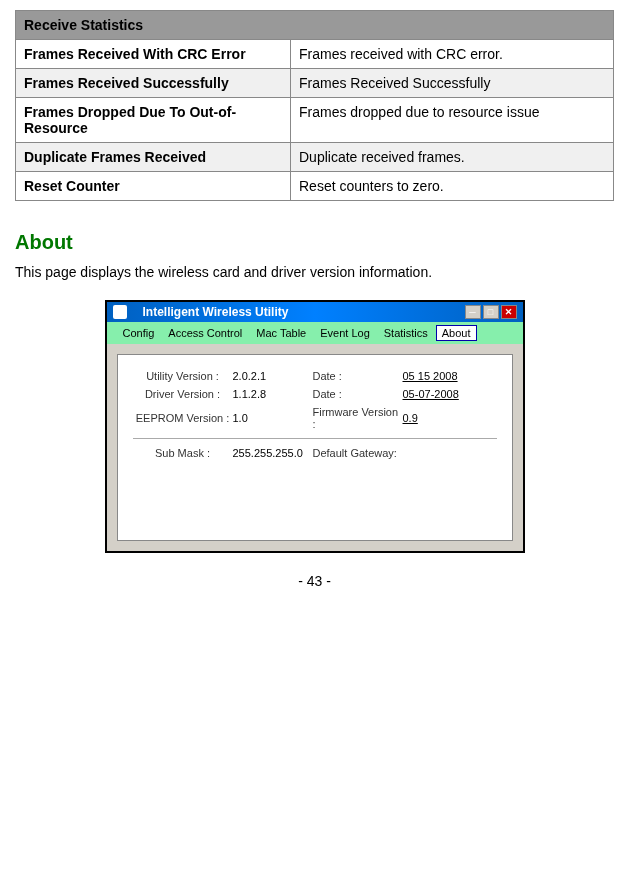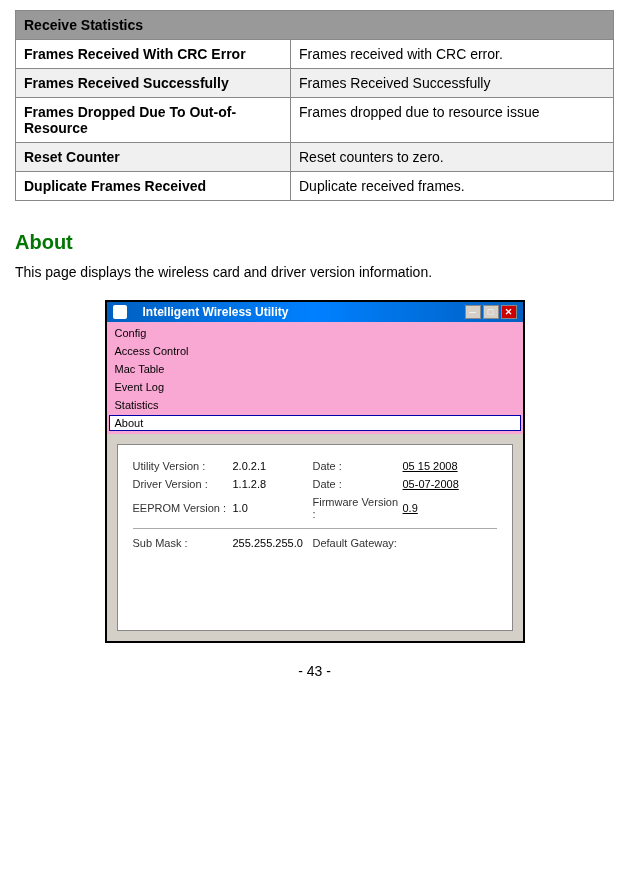--- a/index.html
+++ b/index.html
@@ -101,26 +101,25 @@
       display: flex;
       align-items: center;
       justify-content: center;
       cursor: pointer;
     }
     .win-ctrl-close {
       background: #c00;
       color: #fff;
     }
     .win-menubar {
-      background: #f9a8d4;
-      padding: 3px 2px;
+      background: #86efac;
+      padding: 3px 10px;
       display: flex;
       gap: 2px;
       font-size: 11px;
-      flex-direction: column;
     }
     .win-menu-item {
       padding: 1px 5px;
       cursor: pointer;
       border: 1px solid transparent;
     }
     .win-menu-item.active {
       border: 1px solid #0000aa;
       background: #fff;
     }
@@ -135,20 +134,21 @@
     }
     .win-field-row {
       display: flex;
       align-items: center;
       margin-bottom: 6px;
       font-size: 11px;
     }
     .win-field-label {
       width: 100px;
       color: #333;
+      text-align: center;
     }
     .win-field-value {
       width: 80px;
       color: #000;
     }
     .win-field-label2 {
       width: 90px;
       color: #333;
     }
     .win-field-value2 {
@@ -188,26 +188,26 @@
       </tr>
       <tr>
         <td>Frames Received Successfully</td>
         <td>Frames Received Successfully</td>
       </tr>
       <tr>
         <td>Frames Dropped Due To Out-of-Resource</td>
         <td>Frames dropped due to resource issue</td>
       </tr>
       <tr>
+        <td>Duplicate Frames Received</td>
+        <td>Duplicate received frames.</td>
+      </tr>
+      <tr>
         <td>Reset Counter</td>
         <td>Reset counters to zero.</td>
-      </tr>
-      <tr>
-        <td>Duplicate Frames Received</td>
-        <td>Duplicate received frames.</td>
       </tr>
     </tbody>
 </table>
 
 <div>
   <div class="about-heading">About</div>
   <p class="about-text">This page displays the wireless card and driver version information.</p>
 </div>
 
 <div class="window-container">

